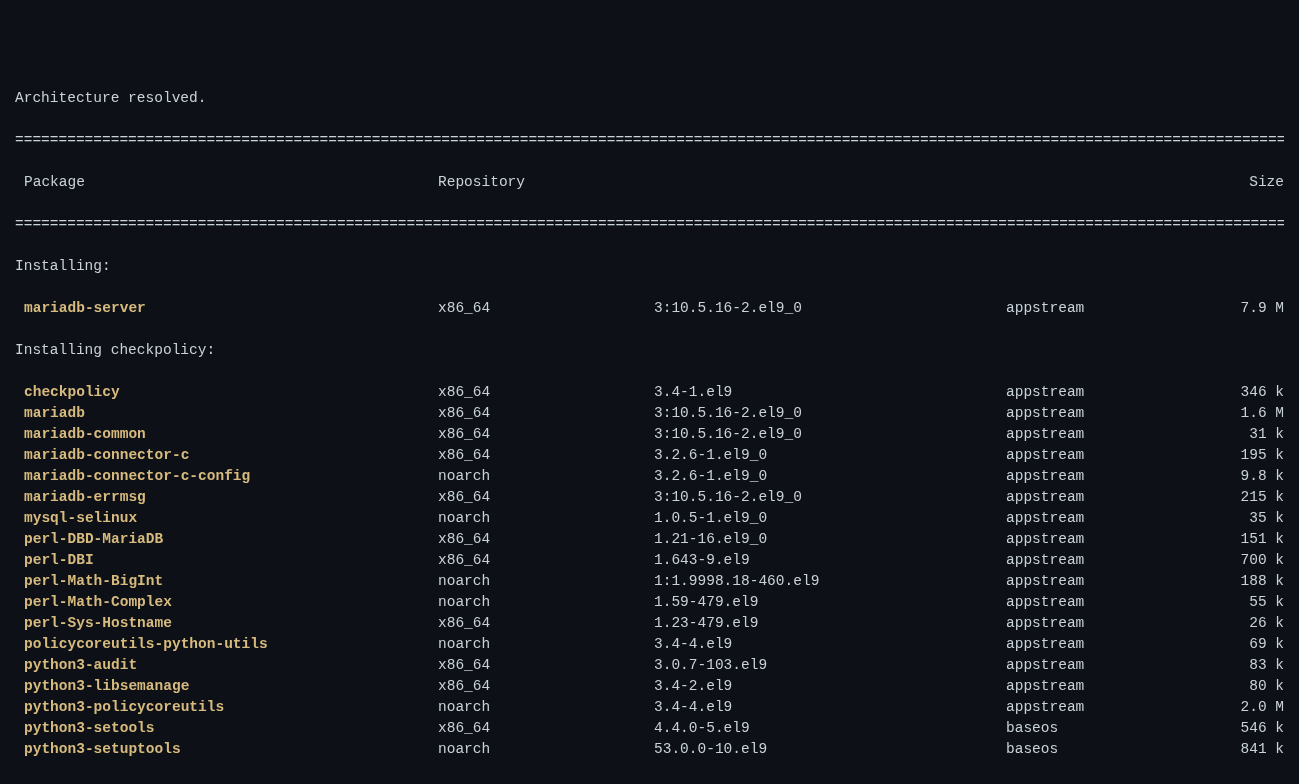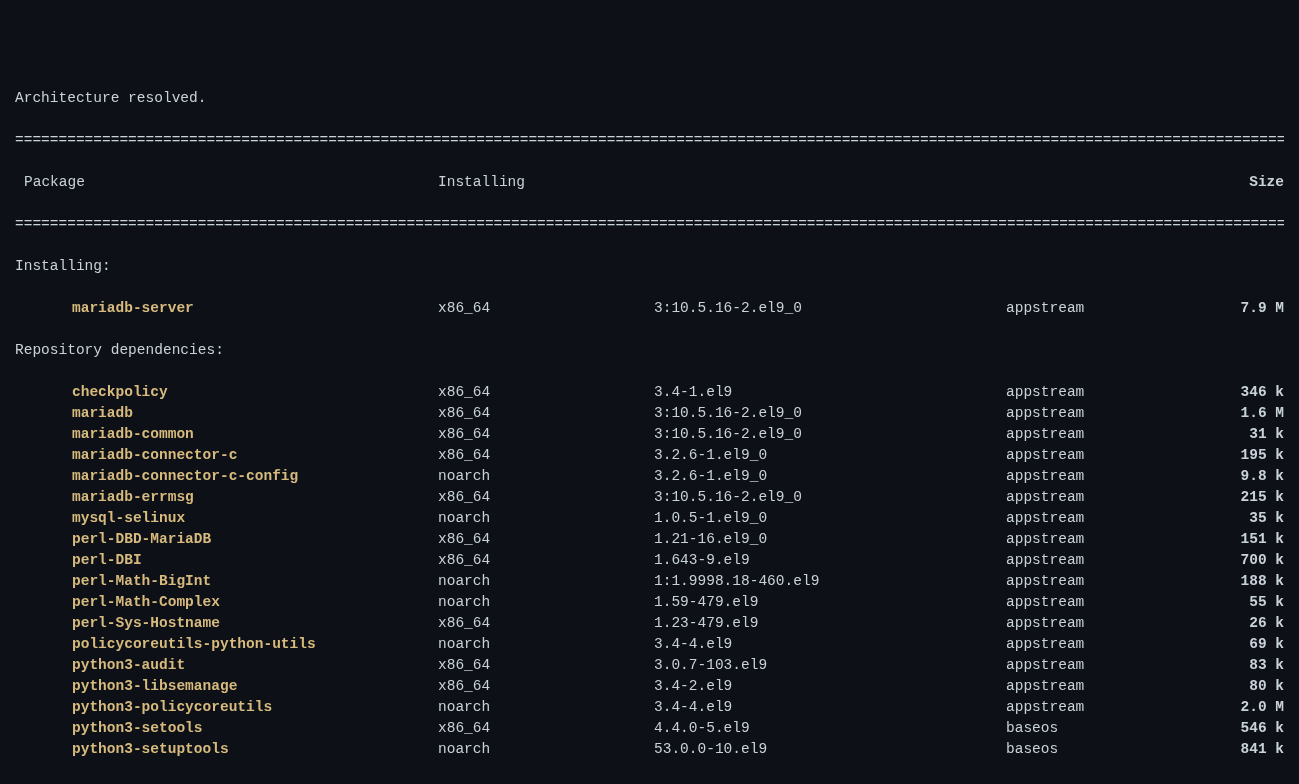--- a/index.html
+++ b/index.html
@@ -6,46 +6,46 @@
   body {
     background: #0d1117;
     color: #c9d1d9;
     font-family: 'Courier New', Consolas, monospace;
     font-size: 14.5px;
     line-height: 21px;
     padding: 4px 15px;
     white-space: pre;
     overflow: hidden;
   }
-  .pkg { color: #d7ba7d; font-weight: bold; margin-left: 48px; }
+  .pkg { color: #d7ba7d; font-weight: bold; }
   .divider { color: #c9d1d9; overflow: hidden; white-space: nowrap; }
   .row { display: flex; justify-content: flex-end; }
   .col-pkg { width: 423px; flex-shrink: 0; }
   .col-arch { width: 216px; flex-shrink: 0; }
   .col-ver { width: 352px; flex-shrink: 0; }
   .col-repo { width: 200px; flex-shrink: 0; }
-  .col-size { flex: 1; text-align: right; font-weight: bold; }
+  .col-size { flex: 1; text-align: right; }
   .indent { padding-left: 9px; }
 </style>
 </head>
 <body>
 
 
 
 <div>Architecture resolved.</div>
 <div class="divider">================================================================================================================================================================</div>
 <div class="row">
   <div class="col-pkg indent">Package</div>
-  <div class="col-repo">Installing</div>
+  <div class="col-repo">Repository</div>
   <div class="col-size">Size</div>
 </div>
 <div class="divider">================================================================================================================================================================</div>
 <div>Installing:</div>
 <div id="main-list"><div class="row"><div class="col-pkg indent"><span class="pkg">mariadb-server</span></div><div class="col-arch">x86_64</div><div class="col-ver">3:10.5.16-2.el9_0</div><div class="col-repo">appstream</div><div class="col-size">7.9 M</div></div></div>
-<div>Repository dependencies:</div>
+<div>Installing checkpolicy:</div>
 <div id="deps-list"><div class="row"><div class="col-pkg indent"><span class="pkg">checkpolicy</span></div><div class="col-arch">x86_64</div><div class="col-ver">3.4-1.el9</div><div class="col-repo">appstream</div><div class="col-size">346 k</div></div><div class="row"><div class="col-pkg indent"><span class="pkg">mariadb</span></div><div class="col-arch">x86_64</div><div class="col-ver">3:10.5.16-2.el9_0</div><div class="col-repo">appstream</div><div class="col-size">1.6 M</div></div><div class="row"><div class="col-pkg indent"><span class="pkg">mariadb-common</span></div><div class="col-arch">x86_64</div><div class="col-ver">3:10.5.16-2.el9_0</div><div class="col-repo">appstream</div><div class="col-size">31 k</div></div><div class="row"><div class="col-pkg indent"><span class="pkg">mariadb-connector-c</span></div><div class="col-arch">x86_64</div><div class="col-ver">3.2.6-1.el9_0</div><div class="col-repo">appstream</div><div class="col-size">195 k</div></div><div class="row"><div class="col-pkg indent"><span class="pkg">mariadb-connector-c-config</span></div><div class="col-arch">noarch</div><div class="col-ver">3.2.6-1.el9_0</div><div class="col-repo">appstream</div><div class="col-size">9.8 k</div></div><div class="row"><div class="col-pkg indent"><span class="pkg">mariadb-errmsg</span></div><div class="col-arch">x86_64</div><div class="col-ver">3:10.5.16-2.el9_0</div><div class="col-repo">appstream</div><div class="col-size">215 k</div></div><div class="row"><div class="col-pkg indent"><span class="pkg">mysql-selinux</span></div><div class="col-arch">noarch</div><div class="col-ver">1.0.5-1.el9_0</div><div class="col-repo">appstream</div><div class="col-size">35 k</div></div><div class="row"><div class="col-pkg indent"><span class="pkg">perl-DBD-MariaDB</span></div><div class="col-arch">x86_64</div><div class="col-ver">1.21-16.el9_0</div><div class="col-repo">appstream</div><div class="col-size">151 k</div></div><div class="row"><div class="col-pkg indent"><span class="pkg">perl-DBI</span></div><div class="col-arch">x86_64</div><div class="col-ver">1.643-9.el9</div><div class="col-repo">appstream</div><div class="col-size">700 k</div></div><div class="row"><div class="col-pkg indent"><span class="pkg">perl-Math-BigInt</span></div><div class="col-arch">noarch</div><div class="col-ver">1:1.9998.18-460.el9</div><div class="col-repo">appstream</div><div class="col-size">188 k</div></div><div class="row"><div class="col-pkg indent"><span class="pkg">perl-Math-Complex</span></div><div class="col-arch">noarch</div><div class="col-ver">1.59-479.el9</div><div class="col-repo">appstream</div><div class="col-size">55 k</div></div><div class="row"><div class="col-pkg indent"><span class="pkg">perl-Sys-Hostname</span></div><div class="col-arch">x86_64</div><div class="col-ver">1.23-479.el9</div><div class="col-repo">appstream</div><div class="col-size">26 k</div></div><div class="row"><div class="col-pkg indent"><span class="pkg">policycoreutils-python-utils</span></div><div class="col-arch">noarch</div><div class="col-ver">3.4-4.el9</div><div class="col-repo">appstream</div><div class="col-size">69 k</div></div><div class="row"><div class="col-pkg indent"><span class="pkg">python3-audit</span></div><div class="col-arch">x86_64</div><div class="col-ver">3.0.7-103.el9</div><div class="col-repo">appstream</div><div class="col-size">83 k</div></div><div class="row"><div class="col-pkg indent"><span class="pkg">python3-libsemanage</span></div><div class="col-arch">x86_64</div><div class="col-ver">3.4-2.el9</div><div class="col-repo">appstream</div><div class="col-size">80 k</div></div><div class="row"><div class="col-pkg indent"><span class="pkg">python3-policycoreutils</span></div><div class="col-arch">noarch</div><div class="col-ver">3.4-4.el9</div><div class="col-repo">appstream</div><div class="col-size">2.0 M</div></div><div class="row"><div class="col-pkg indent"><span class="pkg">python3-setools</span></div><div class="col-arch">x86_64</div><div class="col-ver">4.4.0-5.el9</div><div class="col-repo">baseos</div><div class="col-size">546 k</div></div><div class="row"><div class="col-pkg indent"><span class="pkg">python3-setuptools</span></div><div class="col-arch">noarch</div><div class="col-ver">53.0.0-10.el9</div><div class="col-repo">baseos</div><div class="col-size">841 k</div></div></div>
 <div>Installing weak dependencies:</div>
 
 
 
 
 
 
 
 

